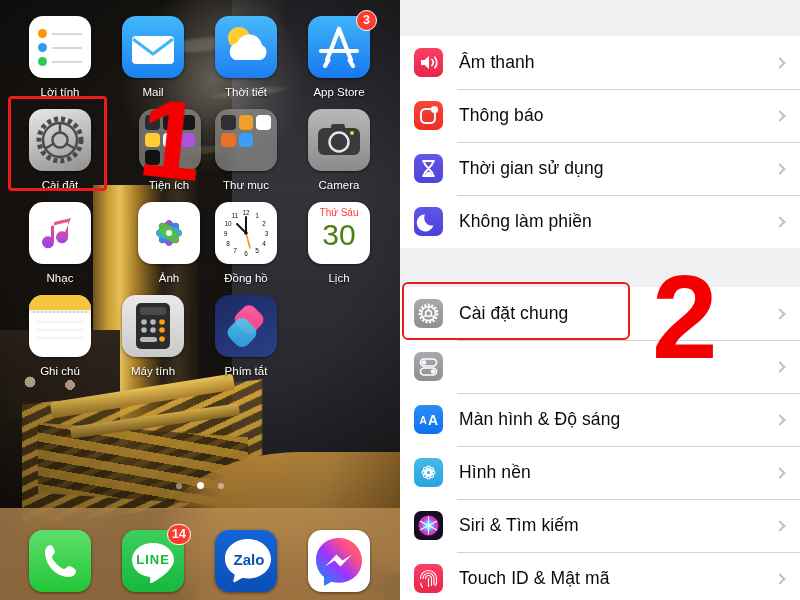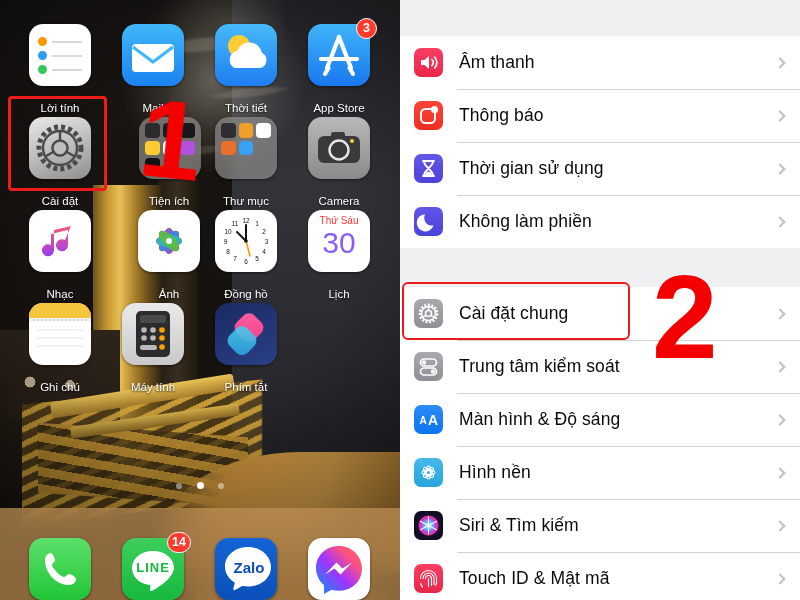--- a/index.html
+++ b/index.html
@@ -96,21 +96,21 @@
     position:absolute; inset:0;
     background:radial-gradient(ellipse 330px 330px at 50% 42%, transparent 45%, rgba(0,0,0,.45) 100%);
   }
 
   
   .grid { position:absolute; left:0; top:0; width:400px; }
   .app {
     position:absolute; width:92px; text-align:center;
   }
   .app .ic {
-    width:62px; height:62px; margin:16px auto; border-radius:14px;
+    width:62px; height:62px; margin:8px auto; border-radius:14px;
     position:relative; overflow:hidden;
     box-shadow:0 1px 3px rgba(0,0,0,.5);
   }
   .app .nm {
     margin-top:5px; font-size:11.5px; color:#fff; line-height:13px;
     text-shadow:0 1px 2px rgba(0,0,0,.85); white-space:nowrap;
   }
   .badge {
     position:absolute; top:-6px; right:-7px; min-width:21px; height:21px;
     background:#ff3b30; border:1.5px solid #fff; border-radius:11px;
@@ -442,21 +442,21 @@
           </div>
         </div>
         <div class="nm">Đồng hồ</div>
       </div>
 
       <div class="app" style="left:293px; top:194px;">
         <div class="icwrap">
           <div class="ic ic-calendar">
             <div style="text-align:center;">
               <div style="font-size:10px; color:#ff3b30; margin-top:5px; line-height:12px;">Thứ Sáu</div>
-              <div style="font-size:30px; color:#8b5cf6; line-height:32px; font-weight:300;">30</div>
+              <div style="font-size:30px; color:#4d7c0f; line-height:32px; font-weight:300;">30</div>
             </div>
           </div>
         </div>
         <div class="nm">Lịch</div>
       </div>
 
       <div class="app" style="left:14px; top:287px;">
         <div class="icwrap">
           <div class="ic ic-notes">
             <svg width="62" height="62" viewBox="0 0 62 62">
@@ -674,21 +674,20 @@
             <svg width="29" height="29" viewBox="0 0 29 29">
               <g fill="none" stroke="#fff" stroke-width="1.7">
                 <rect x="6.5" y="7" width="16" height="7" rx="3.5"></rect>
                 <rect x="6.5" y="16" width="16" height="7" rx="3.5"></rect>
               </g>
               <circle cx="10" cy="10.5" r="2.2" fill="#fff"></circle>
               <circle cx="19" cy="19.5" r="2.2" fill="#fff"></circle>
             </svg>
           </div>
         </div>
-        <div class="rlabel">Trung tâm kiểm soát</div>
         <div class="chev"></div>
       </div>
 
       <div class="row">
         <div class="ricon i-display">
           <div class="gicon">
             <svg width="29" height="29" viewBox="0 0 29 29">
               <text x="9" y="19" text-anchor="middle" font-family="Liberation Sans, sans-serif" font-size="10" font-weight="bold" fill="#fff">A</text>
               <text x="19" y="20" text-anchor="middle" font-family="Liberation Sans, sans-serif" font-size="14" font-weight="bold" fill="#fff">A</text>
             </svg>

